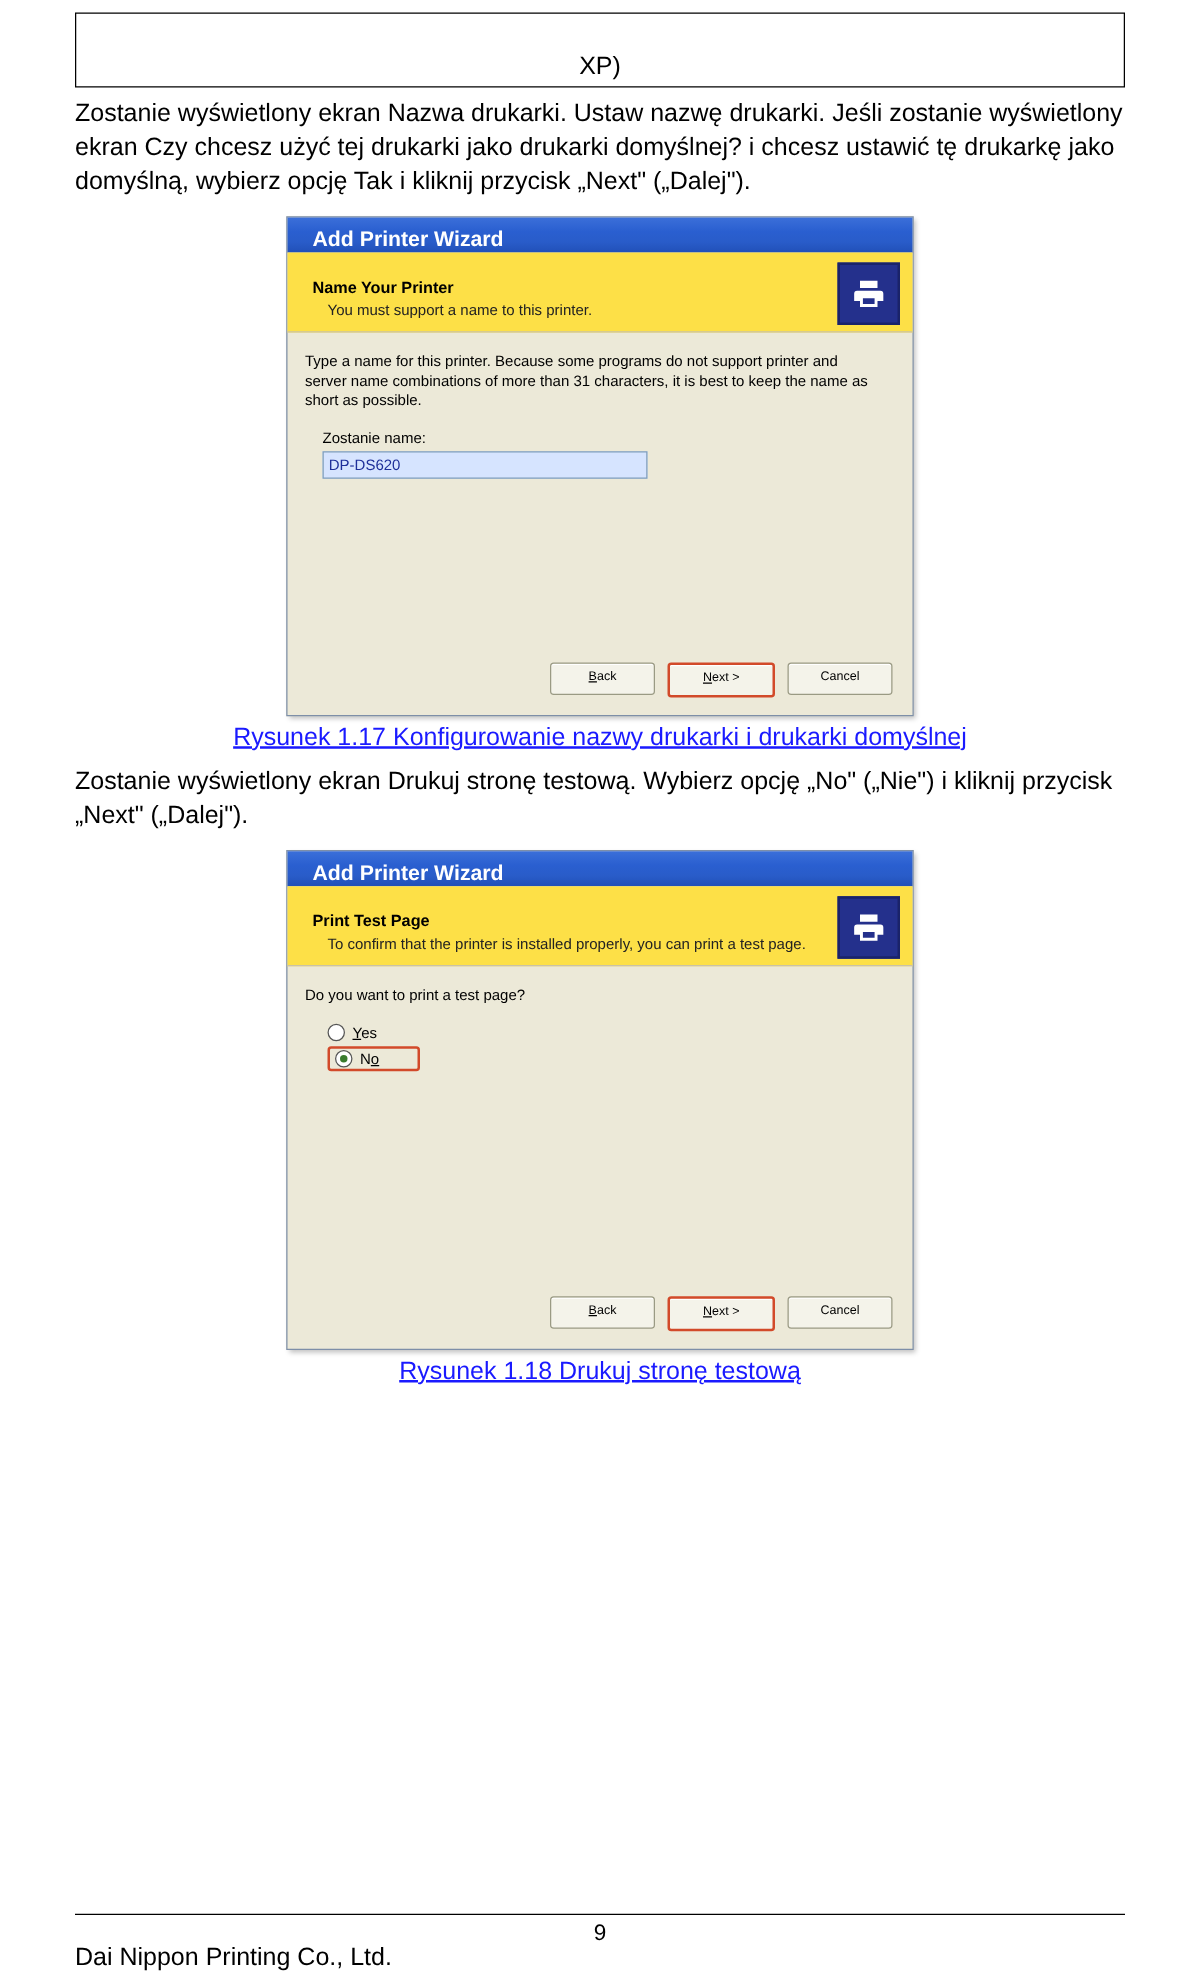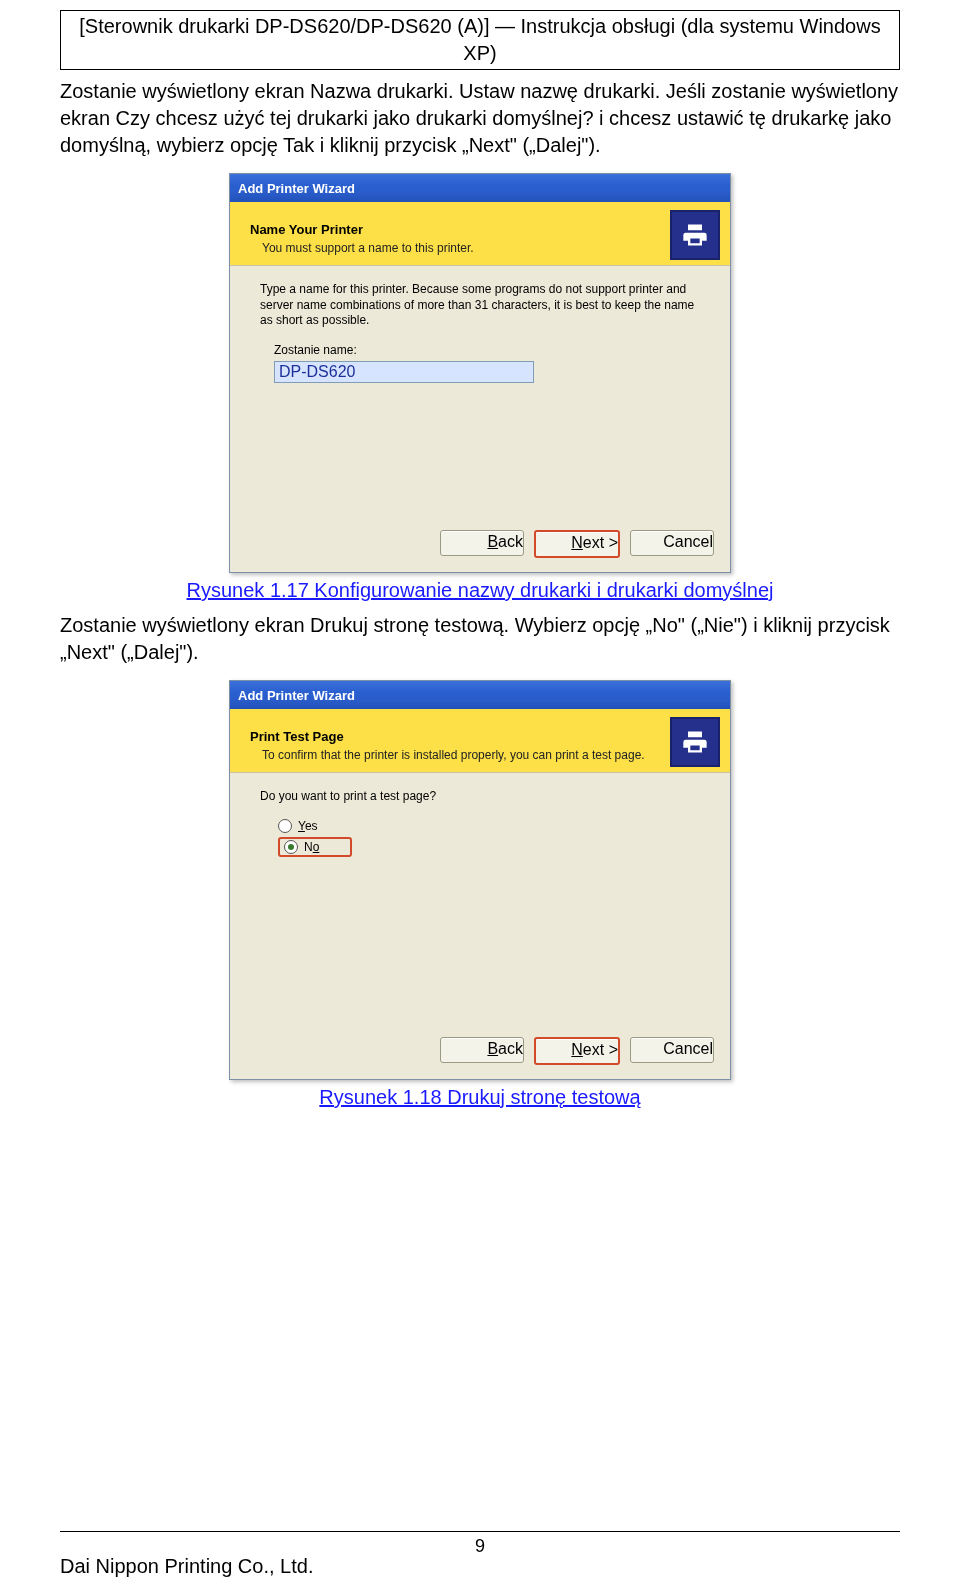--- a/index.html
+++ b/index.html
@@ -3,50 +3,50 @@
 <meta charset="utf-8">
 <style>
 html,body{margin:0;padding:0;background:#fff;font-family:Arial,Helvetica,sans-serif;color:#000}
 .page{width:960px;min-height:1588px;margin:0 auto;position:relative;padding:10px 60px 0 60px;box-sizing:border-box}
 .header-box{border:1px solid #000;padding:2px 6px;text-align:center;font-size:20px;line-height:1.35;margin-bottom:8px}
 .body-text{font-size:20px;line-height:1.35;margin:6px 0 14px 0}
 .fig-wrap{text-align:center;margin:0 0 10px 0}
 .caption{display:inline-block;text-align:left;font-size:20px;color:#1a1aff;text-decoration:underline;margin-top:6px}
 
 .dlg{width:500px;margin:0 auto;border:1px solid #7e8fa8;background:#ece9d8;font-family:Tahoma,Arial,sans-serif;font-size:12px;color:#000;text-align:left;box-shadow:2px 2px 4px rgba(0,0,0,.25)}
-.titlebar{height:28px;background:linear-gradient(180deg,#3b6fd9 0%,#2a5fd0 40%,#295cc9 70%,#2150b8 100%);color:#fff;font-weight:bold;font-size:13px;display:flex;align-items:center;padding:0 8px}
+.titlebar{height:28px;background:linear-gradient(180deg,#3b6fd9 0%,#2a5fd0 40%,#295cc9 70%,#2150b8 100%);color:#fff;font-weight:bold;font-size:17px;display:flex;align-items:flex-end;padding:0 20px}
 .header-band{background:#fde047;padding:20px 14px 10px 20px;border-bottom:1px solid #c9c2a8;position:relative}
 .header-band .title{font-weight:bold;font-size:13px;margin-bottom:4px}
 .header-band .sub{font-size:12px;color:#222;margin-left:12px}
 .band-icon{position:absolute;right:10px;top:8px;width:46px;height:46px;background:#24308c;border:2px solid #1a236a;display:flex;align-items:center;justify-content:center;color:#fff}
 .band-icon svg{fill:#fff}
-.dlg-body{padding:16px 30px 10px 30px;min-height:230px}
+.dlg-body{padding:16px 30px 10px 14px;min-height:230px}
 .desc{font-size:12px;line-height:1.3;margin-bottom:14px}
 .lbl{font-size:12px;margin:4px 0 4px 14px}
-.inp{display:block;margin:0 0 0 14px;width:260px;height:22px;border:1px solid #7f9db9;background:#fff;color:#1e2f99;padding:0 4px;box-sizing:border-box;font-size:16px}
+.inp{display:block;margin:0 0 0 14px;width:260px;height:22px;border:1px solid #7f9db9;background:#fff;color:#1e2f99;padding:0 4px;box-sizing:border-box;font-size:12px}
 .inp.sel{background:#d6e4ff}
 .radio-row{display:flex;align-items:flex-end;gap:6px;margin:4px 0 4px 18px;font-size:12px}
 .radio-row.hl{border:2px solid #d24a2a;border-radius:3px;padding:1px 4px;width:62px}
 .radio{width:12px;height:12px;border:1px solid #555;border-radius:50%;display:inline-flex;align-items:center;justify-content:center;background:#fff}
 .radio.checked::after{content:"";width:6px;height:6px;background:#3a7b2d;border-radius:50%}
 .u{text-decoration:underline}
 .btnbar{display:flex;justify-content:flex-end;gap:10px;padding:8px 16px 14px 16px}
-.wbtn{min-width:82px;height:24px;border:1px solid #9a9a84;background:#f4f3ea;font-size:16px;text-align:right;line-height:22px;border-radius:3px;box-shadow:inset 0 1px 0 #fff}
+.wbtn{min-width:82px;height:24px;border:1px solid #9a9a84;background:#f4f3ea;font-size:10px;text-align:center;line-height:22px;border-radius:3px;box-shadow:inset 0 1px 0 #fff}
 .wbtn.hl{border:2px solid #d24a2a}
 .hr{border:none;border-top:1px solid #000;margin:0}
 .footer-num{text-align:center;font-size:18px;margin:4px 0 0 0}
 .footer-right{text-align:left;font-size:20px;margin-top:-2px}
 .footer{position:absolute;left:60px;right:60px;bottom:10px}
 </style>
 </head>
 <body>
 <div class="page">
 
 <div class="header-box">
-  <span>[Sterownik drukarki DP-DS620/DP-DS620 (A)] — Instrukcja obsługi (dla systemu Windows</span><br>
+  <br>
   <span>XP)</span>
 </div>
 
 <p class="body-text">Zostanie wyświetlony ekran Nazwa drukarki. Ustaw nazwę drukarki. Jeśli zostanie wyświetlony ekran Czy chcesz użyć tej drukarki jako drukarki domyślnej? i chcesz ustawić tę drukarkę jako domyślną, wybierz opcję Tak i kliknij przycisk „Next" („Dalej").</p>
 
 <div class="fig-wrap">
   <div class="dlg">
     <div class="titlebar">
       <span>Add Printer Wizard</span>
     </div>

